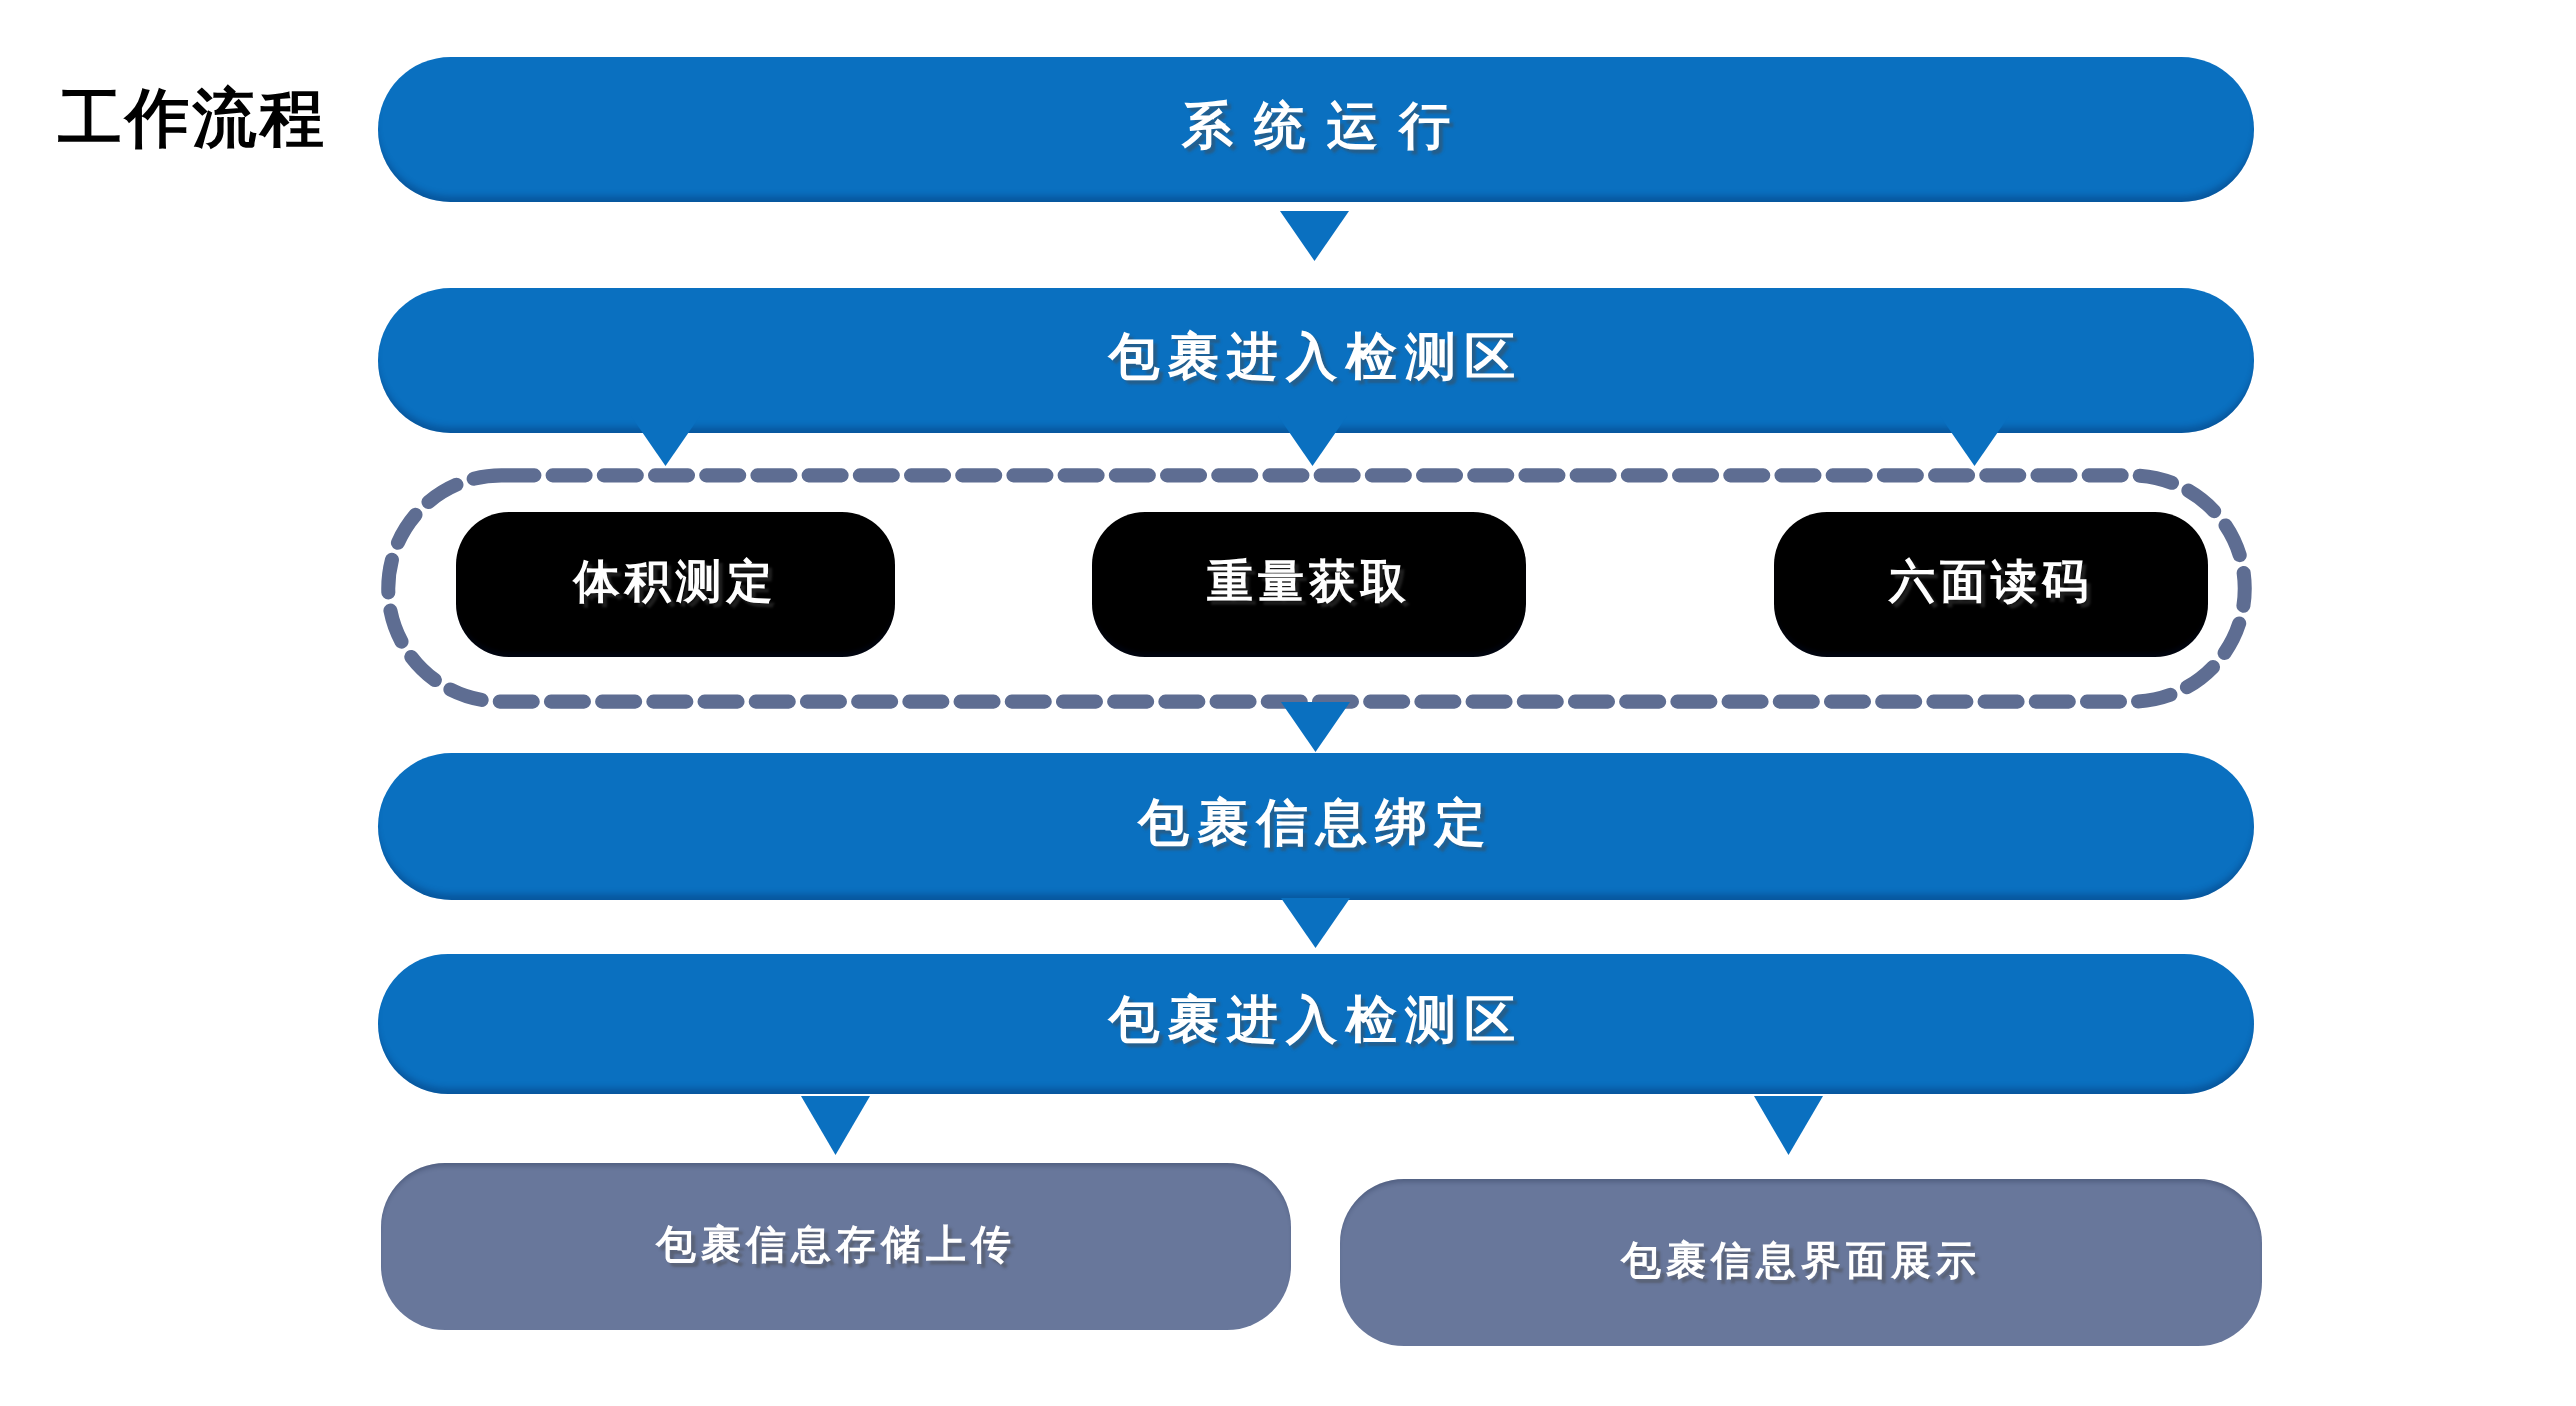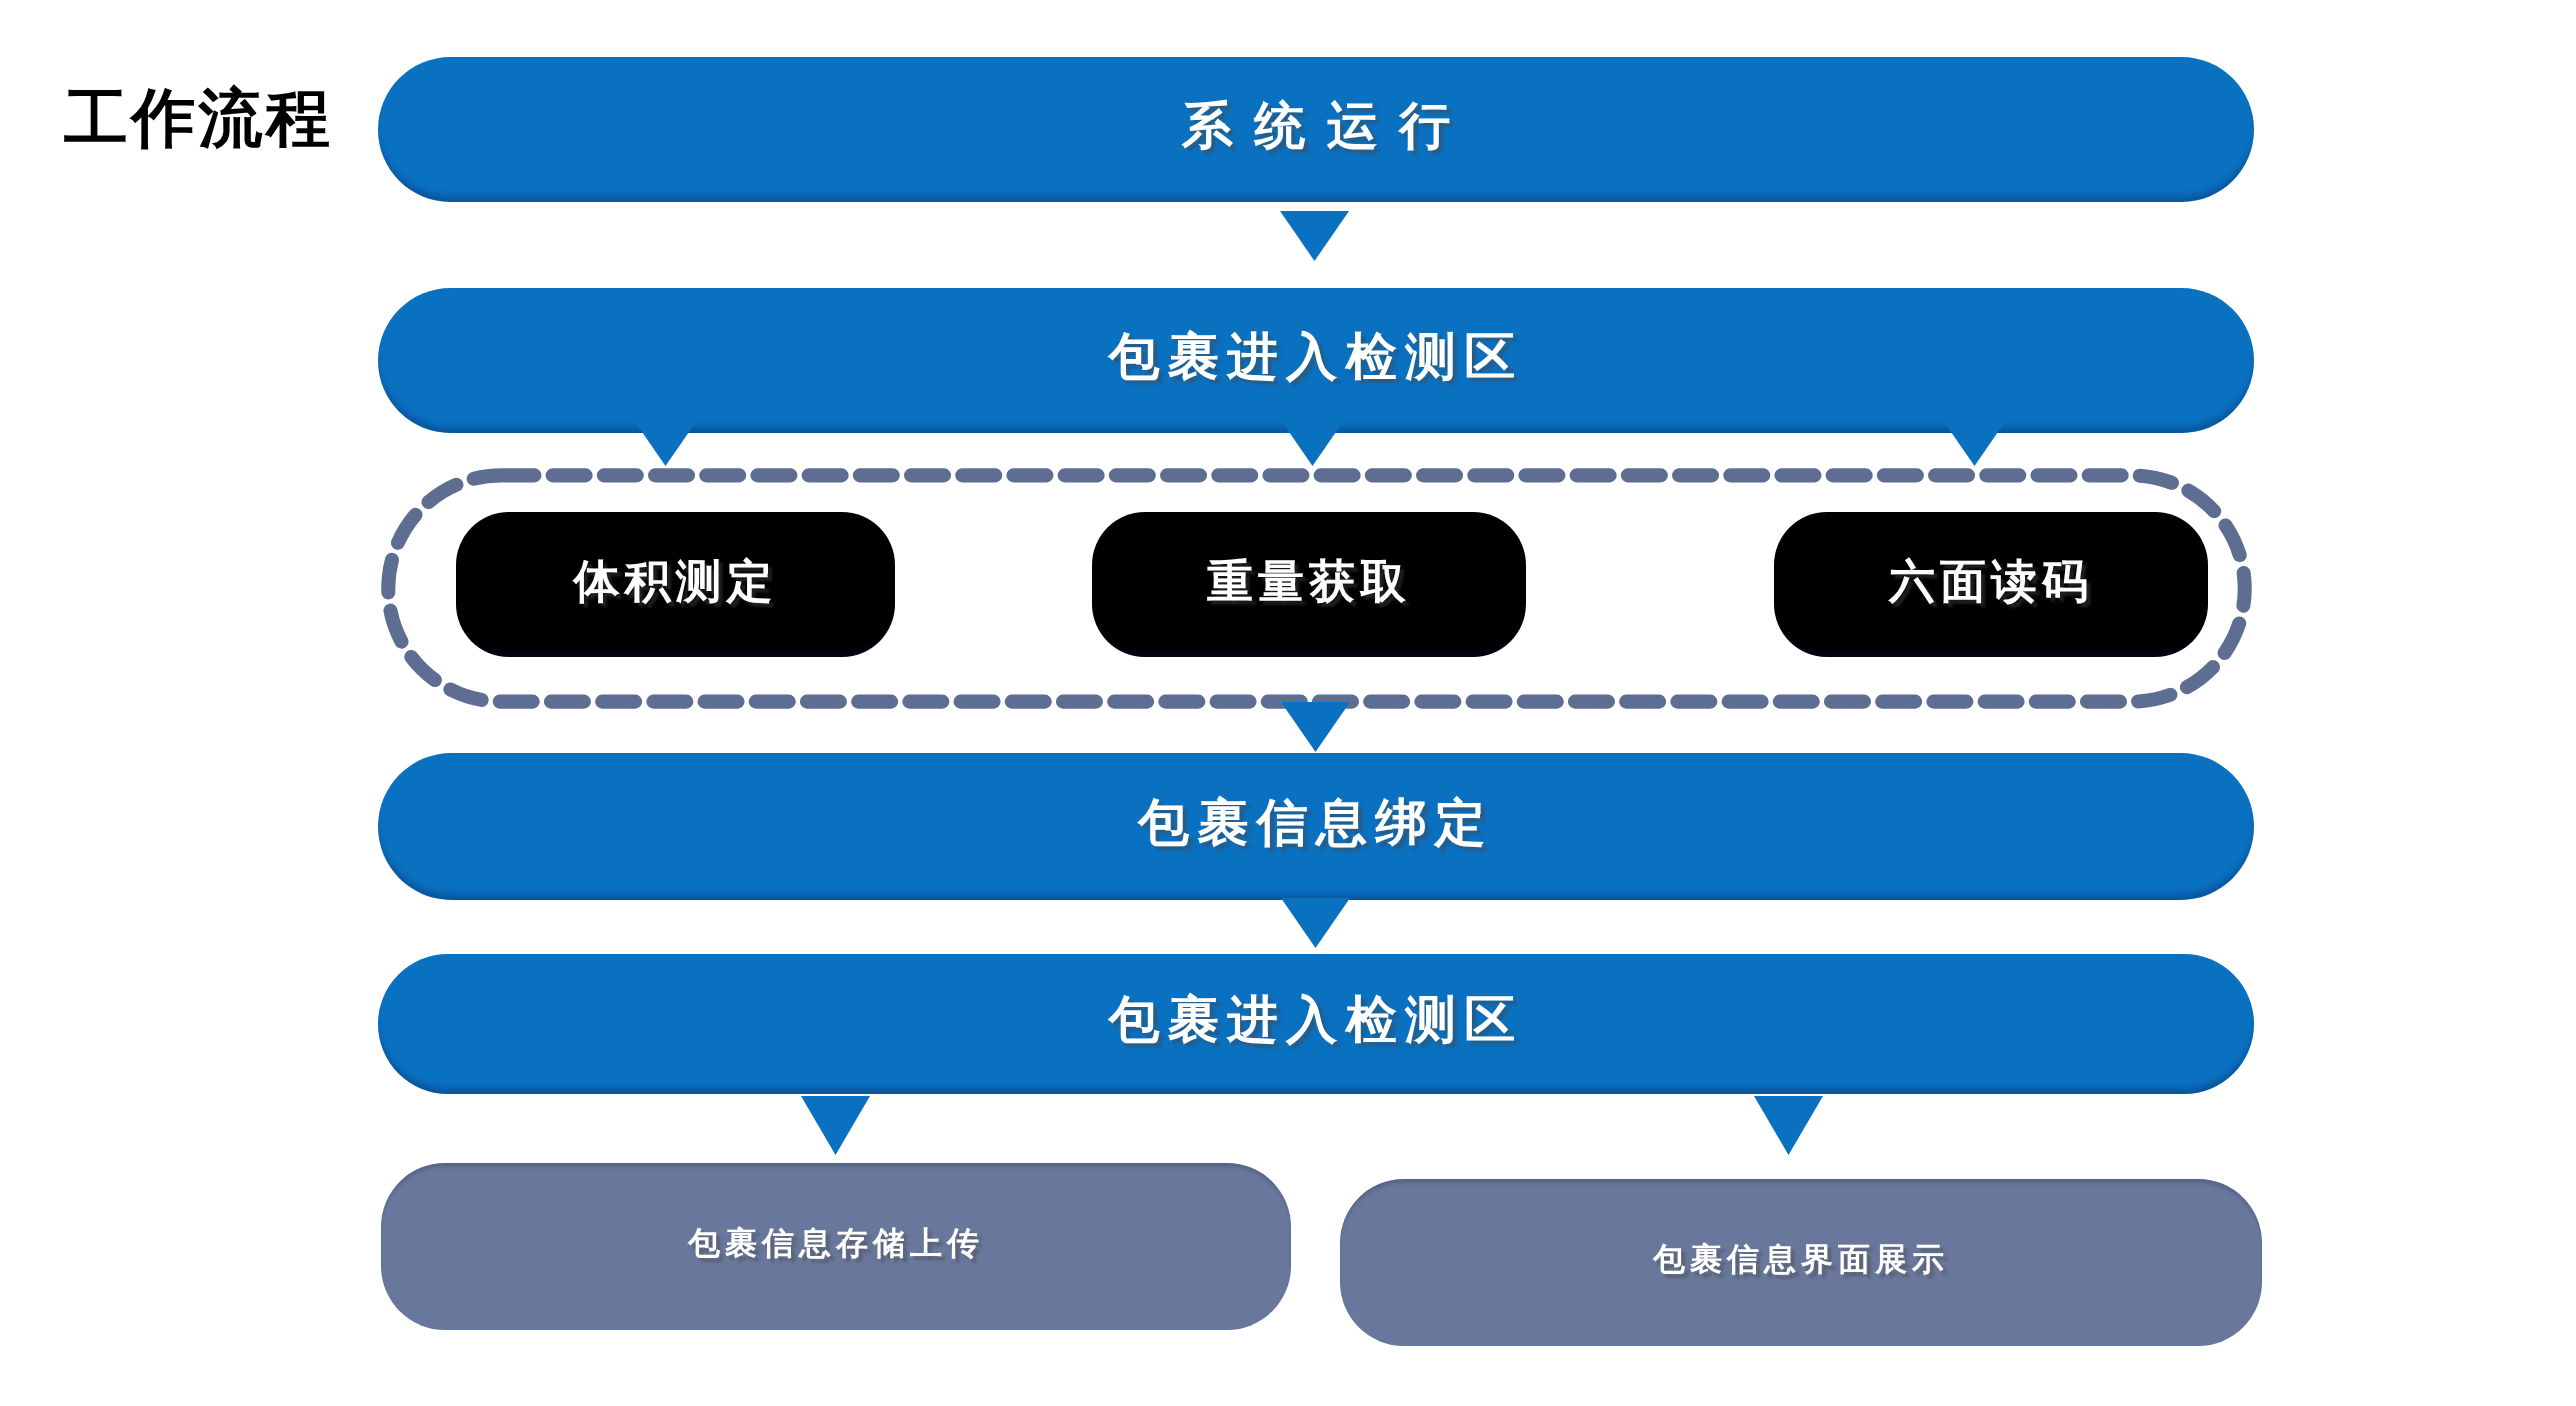--- a/index.html
+++ b/index.html
@@ -3,21 +3,21 @@
 <meta charset="utf-8">
 <style>
   html,body{margin:0;padding:0;background:#ffffff;}
   body{
     width:2576px;height:1407px;position:relative;overflow:hidden;
     font-family:"Liberation Sans","DejaVu Sans",sans-serif;
   }
   .abs{position:absolute;}
   
   .page-title{
-    left:64px;top:69px;width:495px;height:99px;
+    left:58px;top:69px;width:495px;height:99px;
     font-size:64px;font-weight:900;color:#000000;
     letter-spacing:3.3px;line-height:99px;
   }
   
   .bigbox{
     left:378px;width:1876px;height:145px;border-radius:76px;
     background:#0A70C0;
     box-shadow:inset 0 -8.3px 6.6px -2.5px rgba(0,20,70,.28);
     display:flex;align-items:center;justify-content:center;
   }
@@ -34,21 +34,21 @@
     box-shadow:inset 0 -6.6px 5.8px -2.5px rgba(0,20,70,.25);
     display:flex;align-items:center;justify-content:center;
   }
   .pill .lbl{font-size:46px;letter-spacing:5px;padding-bottom:5px;}
   
   .graybox{
     top:1163px;height:167px;border-radius:64px;background:#68779B;
     box-shadow:inset 0 5px 4.1px -1.7px rgba(20,30,60,.25);
     display:flex;align-items:center;justify-content:center;
   }
-  .graybox .lbl{font-size:32px;letter-spacing:5px;padding-bottom:5px;}
+  .graybox .lbl{font-size:40px;letter-spacing:5px;padding-bottom:5px;}
   
   .tri{
     width:69px;height:50px;background:#0A70C0;
     clip-path:polygon(0 0,100% 0,50% 100%);
   }
   
   .dashed-wrap{left:380px;top:467px;width:1873px;height:243px;}
 </style>
 </head>
 <body>

